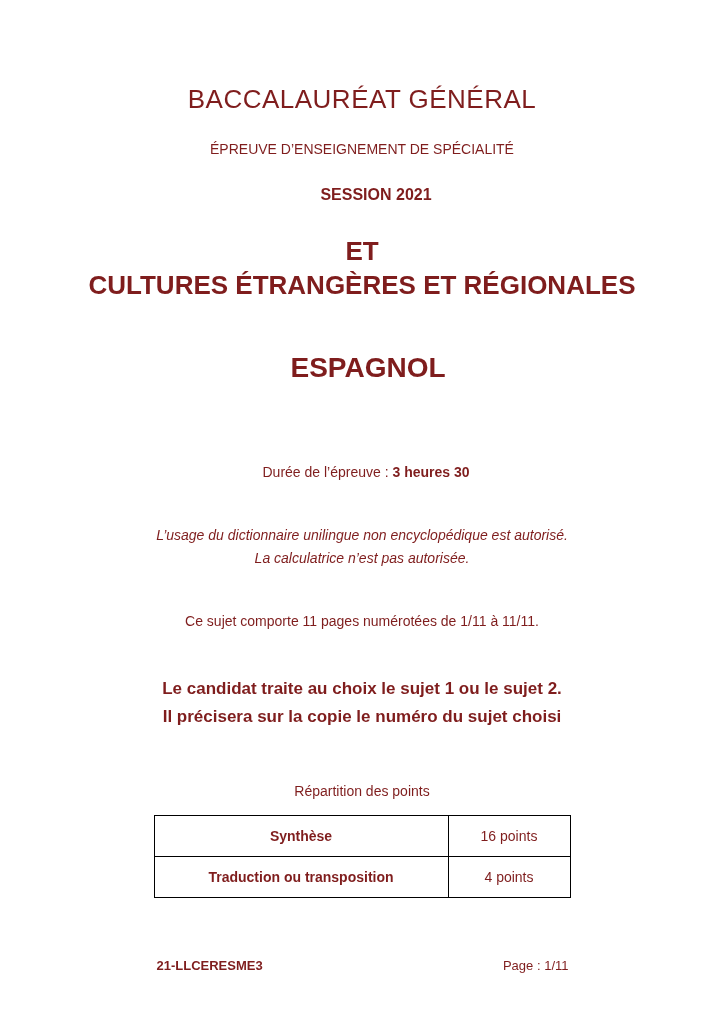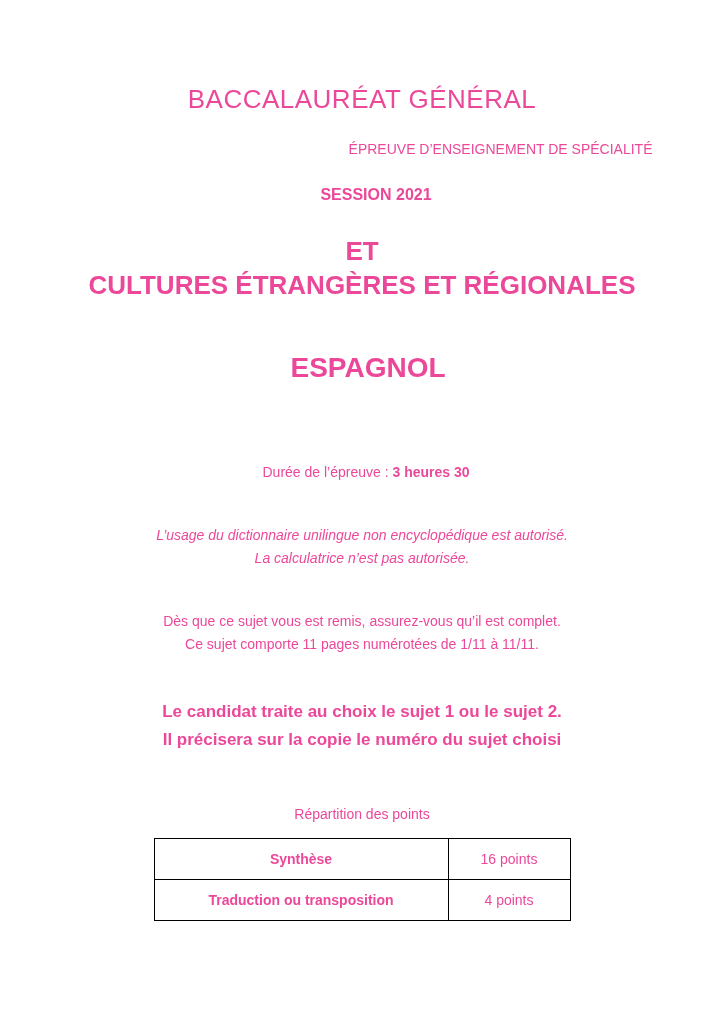--- a/index.html
+++ b/index.html
@@ -6,38 +6,37 @@
     margin: 0;
     padding: 0;
     background: #ffffff;
   }
   .page {
     position: relative;
     width: 581px;
     height: 1024px;
     background: #ffffff;
     font-family: "Liberation Sans", sans-serif;
-    color: #ec4899;
+    color: #7f1d1d;
     overflow: hidden;
     margin: 0 auto;
     box-sizing: border-box;
     padding-top: 84px;
     text-align: center;
   }
   .doc-title {
     font-size: 26px;
     font-weight: 400;
     letter-spacing: 0.5px;
     margin: 0 0 26px 0;
   }
   .doc-subtitle {
     font-size: 14px;
     font-weight: 400;
     margin: 0 0 29px 0;
-    text-align: right;
   }
   .session {
     font-size: 16px;
     font-weight: 700;
     margin: 0 0 30px 0;
     padding-left: 28px;
   }
   .subject-block {
     font-size: 26px;
     font-weight: 700;
@@ -126,21 +125,20 @@
   <div class="duration">
     <span>Durée de l’épreuve : </span><span class="bold">3 heures 30</span>
   </div>
 
   <div class="italic-note">
     <div>L’usage du dictionnaire unilingue non encyclopédique est autorisé.</div>
     <div>La calculatrice n’est pas autorisée.</div>
   </div>
 
   <div class="check-note">
-    <div>Dès que ce sujet vous est remis, assurez-vous qu’il est complet.</div>
     <div>Ce sujet comporte 11 pages numérotées de 1/11 à 11/11.</div>
   </div>
 
   <div class="choice-note">
     <div>Le candidat traite au choix le sujet 1 ou le sujet 2.</div>
     <div>Il précisera sur la copie le numéro du sujet choisi</div>
   </div>
 
   <div class="points-title">Répartition des points</div>
 
@@ -150,14 +148,18 @@
         <td class="cell-label">Synthèse</td>
         <td class="cell-points">16 points</td>
       </tr>
       <tr>
         <td class="cell-label">Traduction ou transposition</td>
         <td class="cell-points">4 points</td>
       </tr>
     </tbody>
   </table>
 
+  <div class="footer">
+    <span class="ref">21-LLCERESME3</span>
+    <span class="page-num">Page : 1/11</span>
+  </div>
 
 </div>
 
 </body></html>

